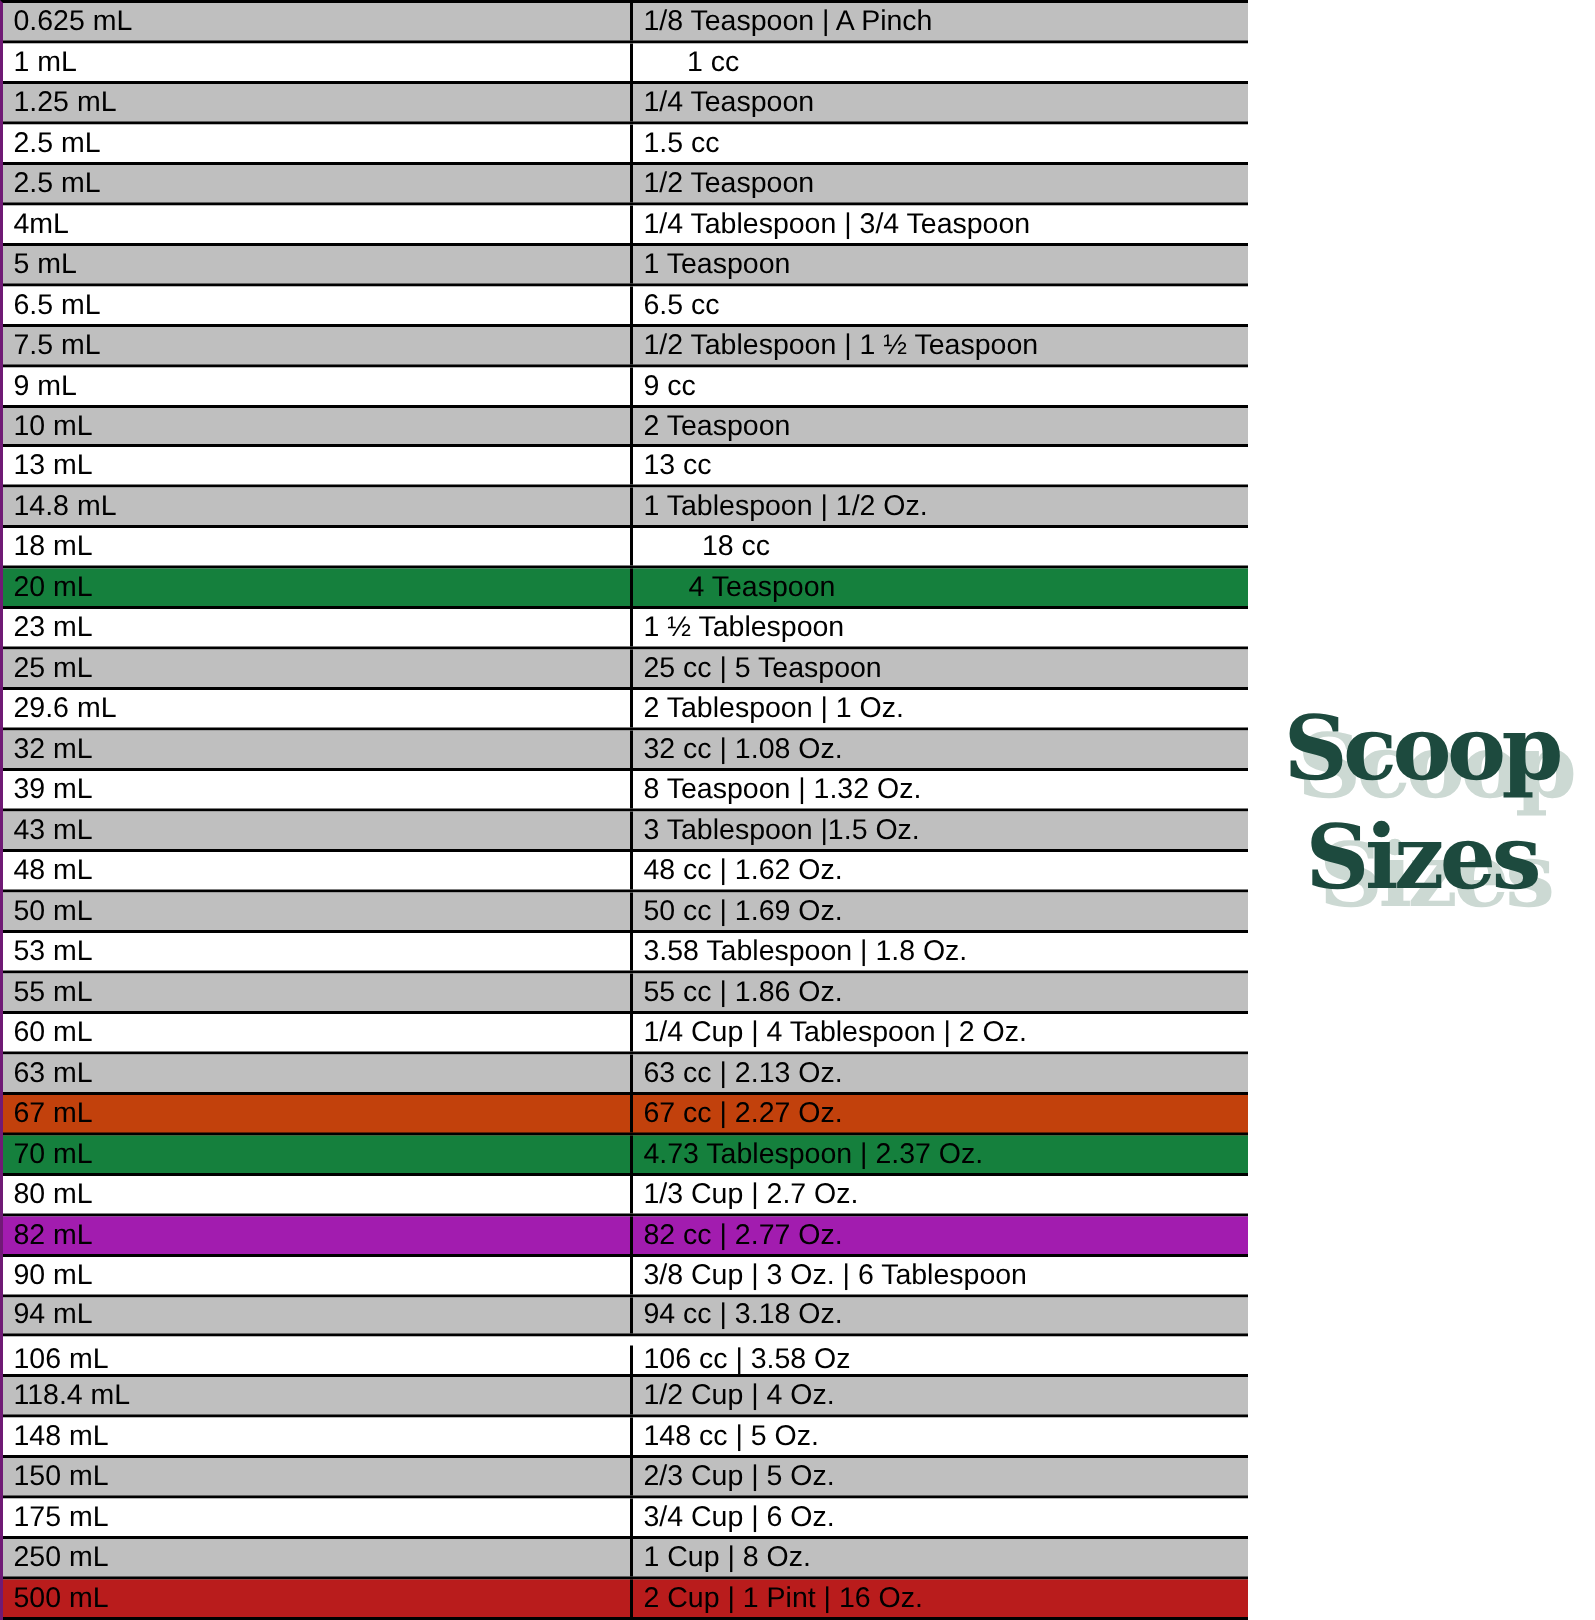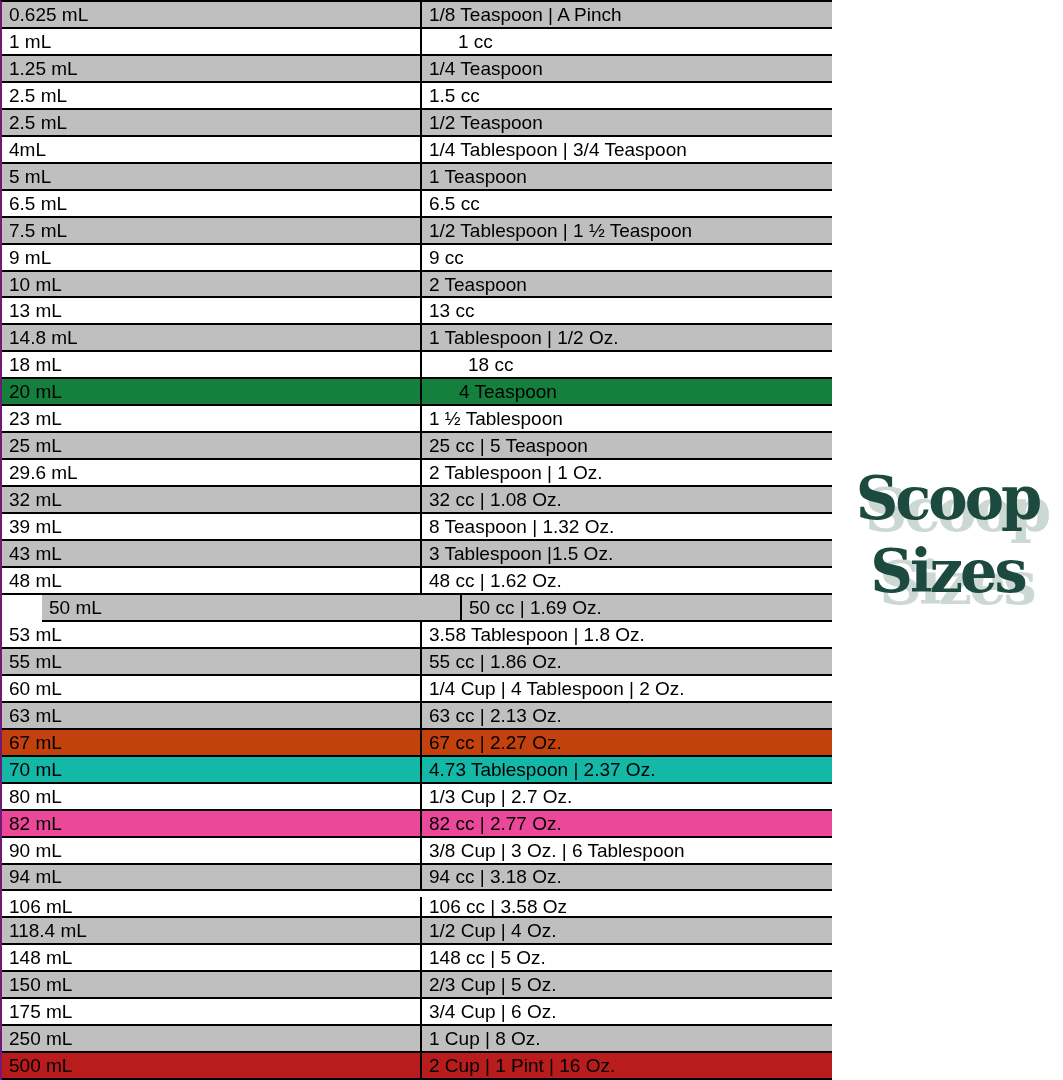--- a/index.html
+++ b/index.html
@@ -162,21 +162,21 @@
   <div class="row" style="background: rgb(191, 191, 191);">
     <div class="cell ml">43 mL</div>
     <div class="cell eq">3 Tablespoon |1.5 Oz.</div>
   </div>
 
   <div class="row" style="background: rgb(255, 255, 255);">
     <div class="cell ml">48 mL</div>
     <div class="cell eq">48 cc | 1.62 Oz.</div>
   </div>
 
-  <div class="row" style="background: rgb(191, 191, 191); margin-left: 40px;">
+  <div class="row" style="background: rgb(191, 191, 191);">
     <div class="cell ml">50 mL</div>
     <div class="cell eq">50 cc | 1.69 Oz.</div>
   </div>
 
   <div class="row" style="background: rgb(255, 255, 255);">
     <div class="cell ml">53 mL</div>
     <div class="cell eq">3.58 Tablespoon | 1.8 Oz.</div>
   </div>
 
   <div class="row" style="background: rgb(191, 191, 191);">
@@ -192,31 +192,31 @@
   <div class="row" style="background: rgb(191, 191, 191);">
     <div class="cell ml">63 mL</div>
     <div class="cell eq">63 cc | 2.13 Oz.</div>
   </div>
 
   <div class="row" style="background: #c2410c;">
     <div class="cell ml">67 mL</div>
     <div class="cell eq">67 cc | 2.27 Oz.</div>
   </div>
 
-  <div class="row" style="background: #14b8a6;">
+  <div class="row" style="background: #15803d;">
     <div class="cell ml">70 mL</div>
     <div class="cell eq">4.73 Tablespoon | 2.37 Oz.</div>
   </div>
 
   <div class="row" style="background: rgb(255, 255, 255);">
     <div class="cell ml">80 mL</div>
     <div class="cell eq">1/3 Cup | 2.7 Oz.</div>
   </div>
 
-  <div class="row" style="background: #ec4899;">
+  <div class="row" style="background: #a21caf;">
     <div class="cell ml">82 mL</div>
     <div class="cell eq">82 cc | 2.77 Oz.</div>
   </div>
 
   <div class="row" style="background: rgb(255, 255, 255);">
     <div class="cell ml">90 mL</div>
     <div class="cell eq">3/8 Cup | 3 Oz. | 6 Tablespoon</div>
   </div>
 
   <div class="row" style="background: rgb(191, 191, 191);">

